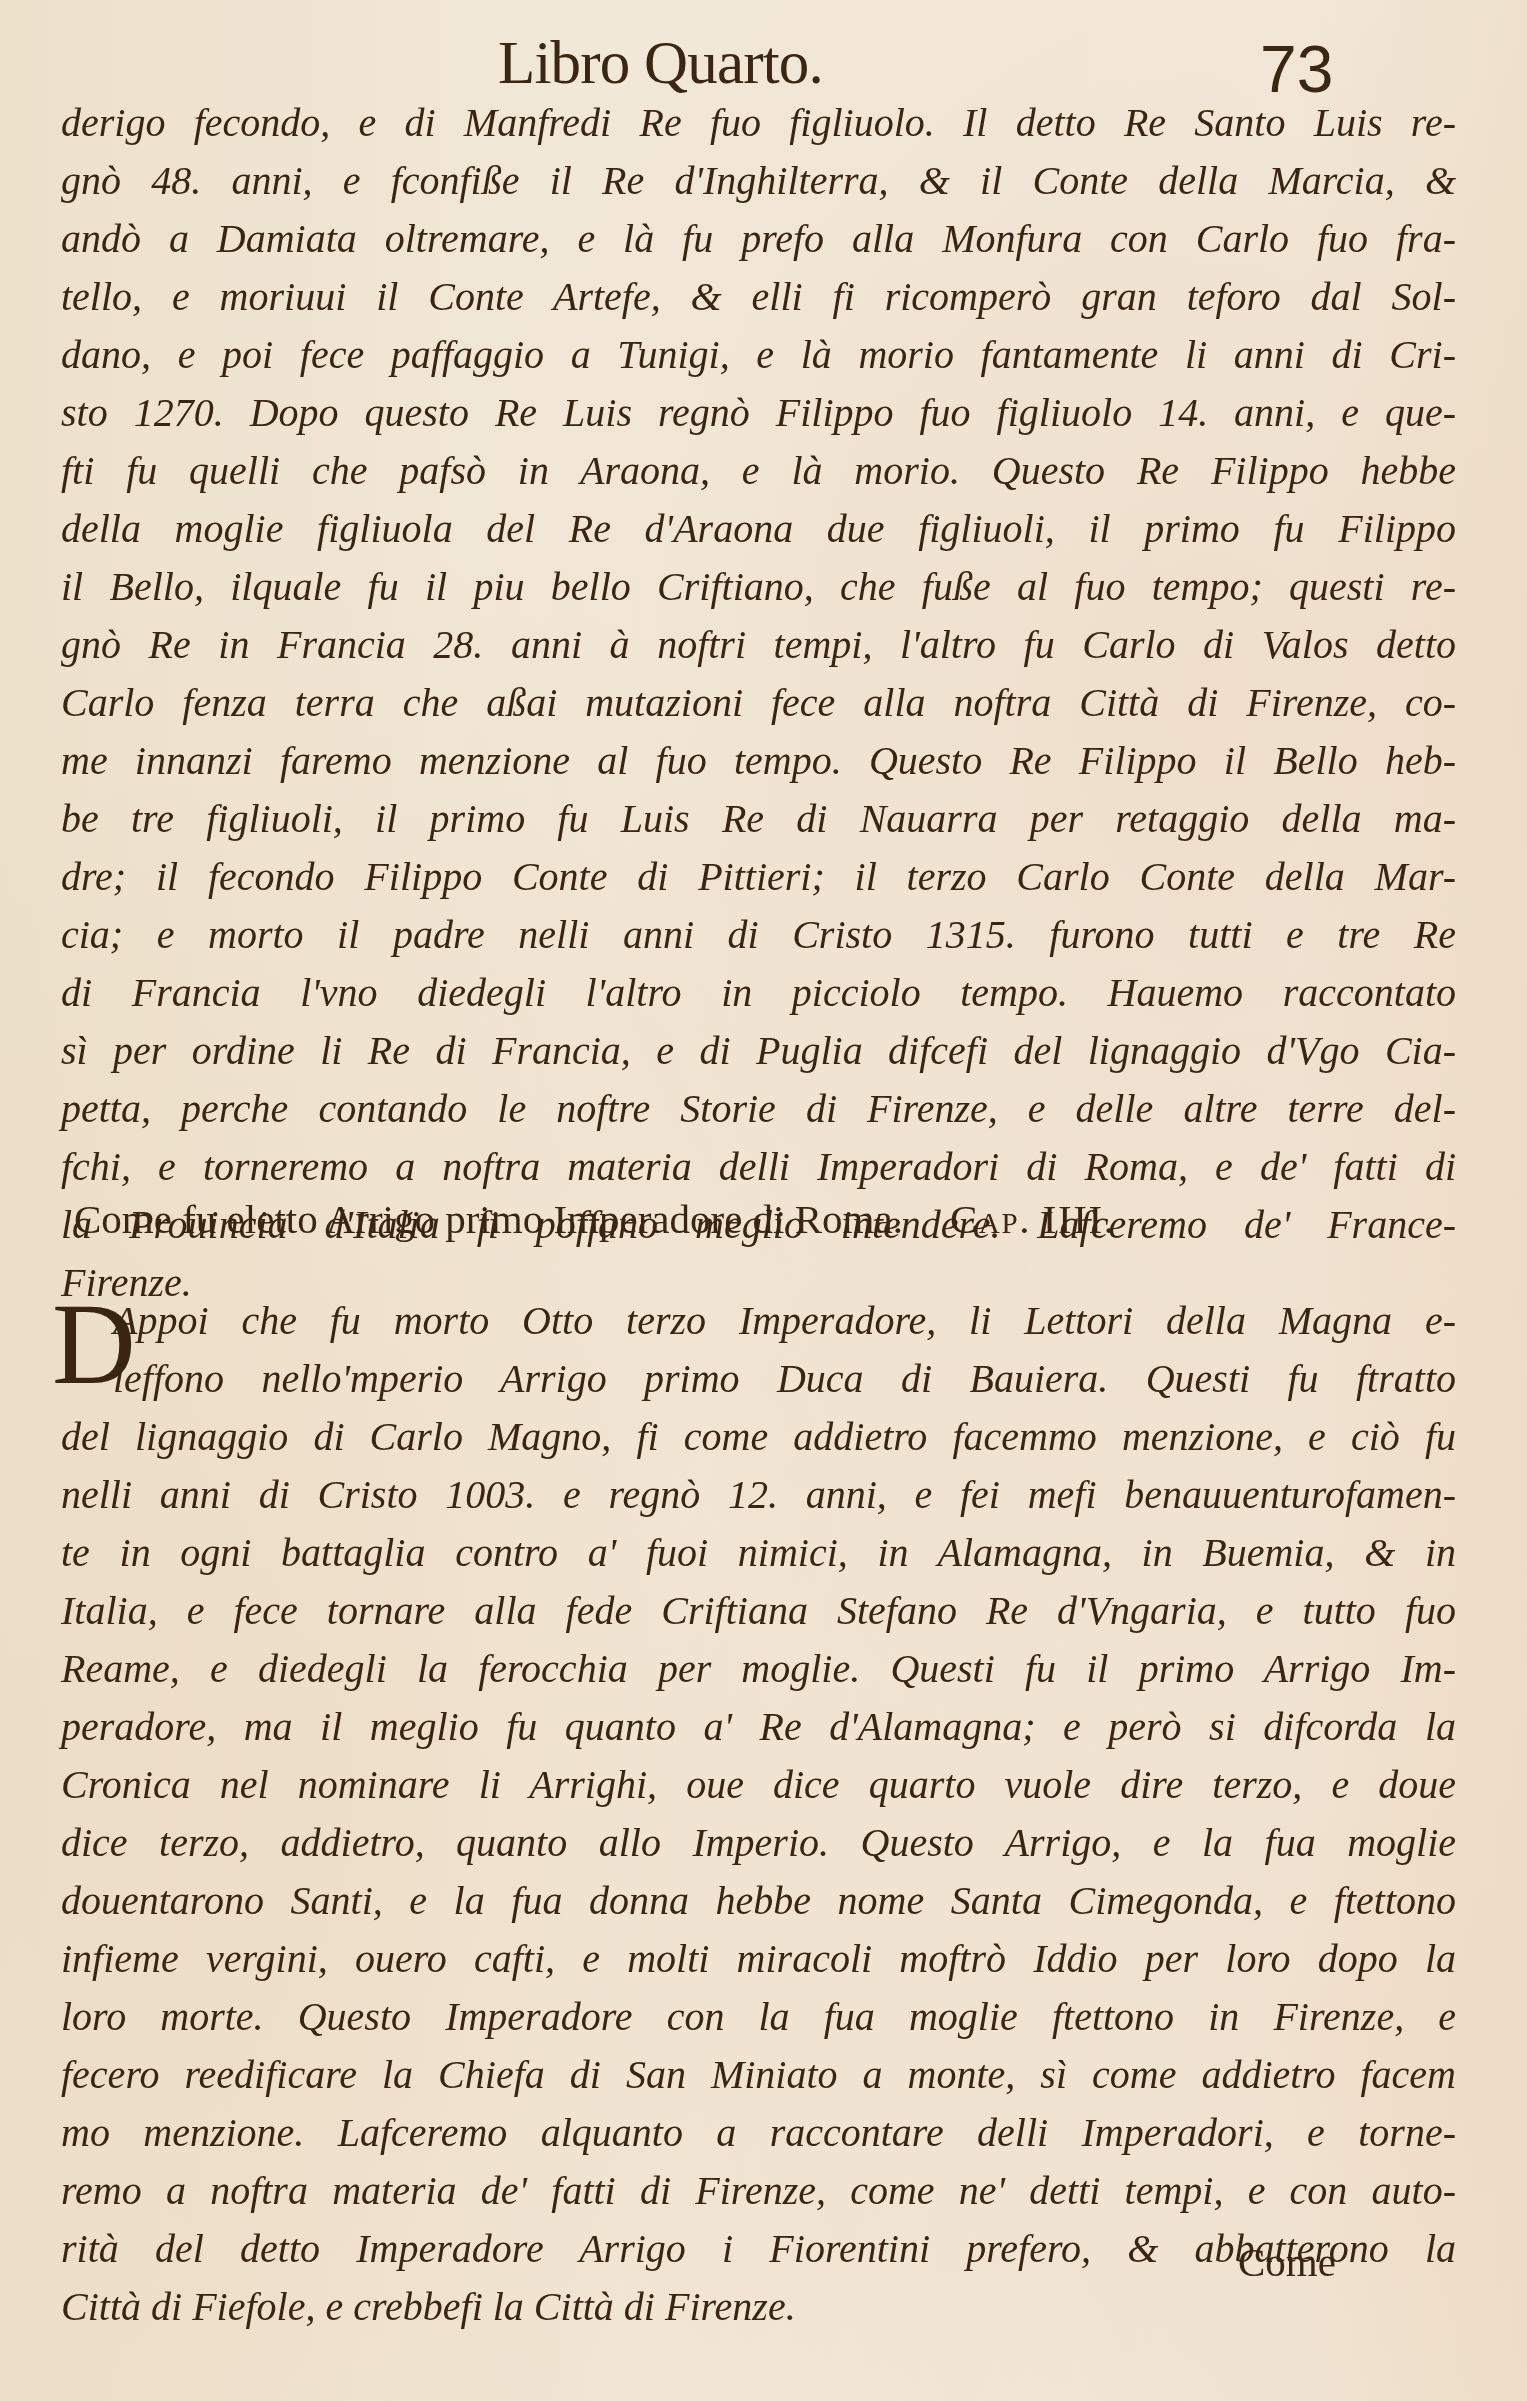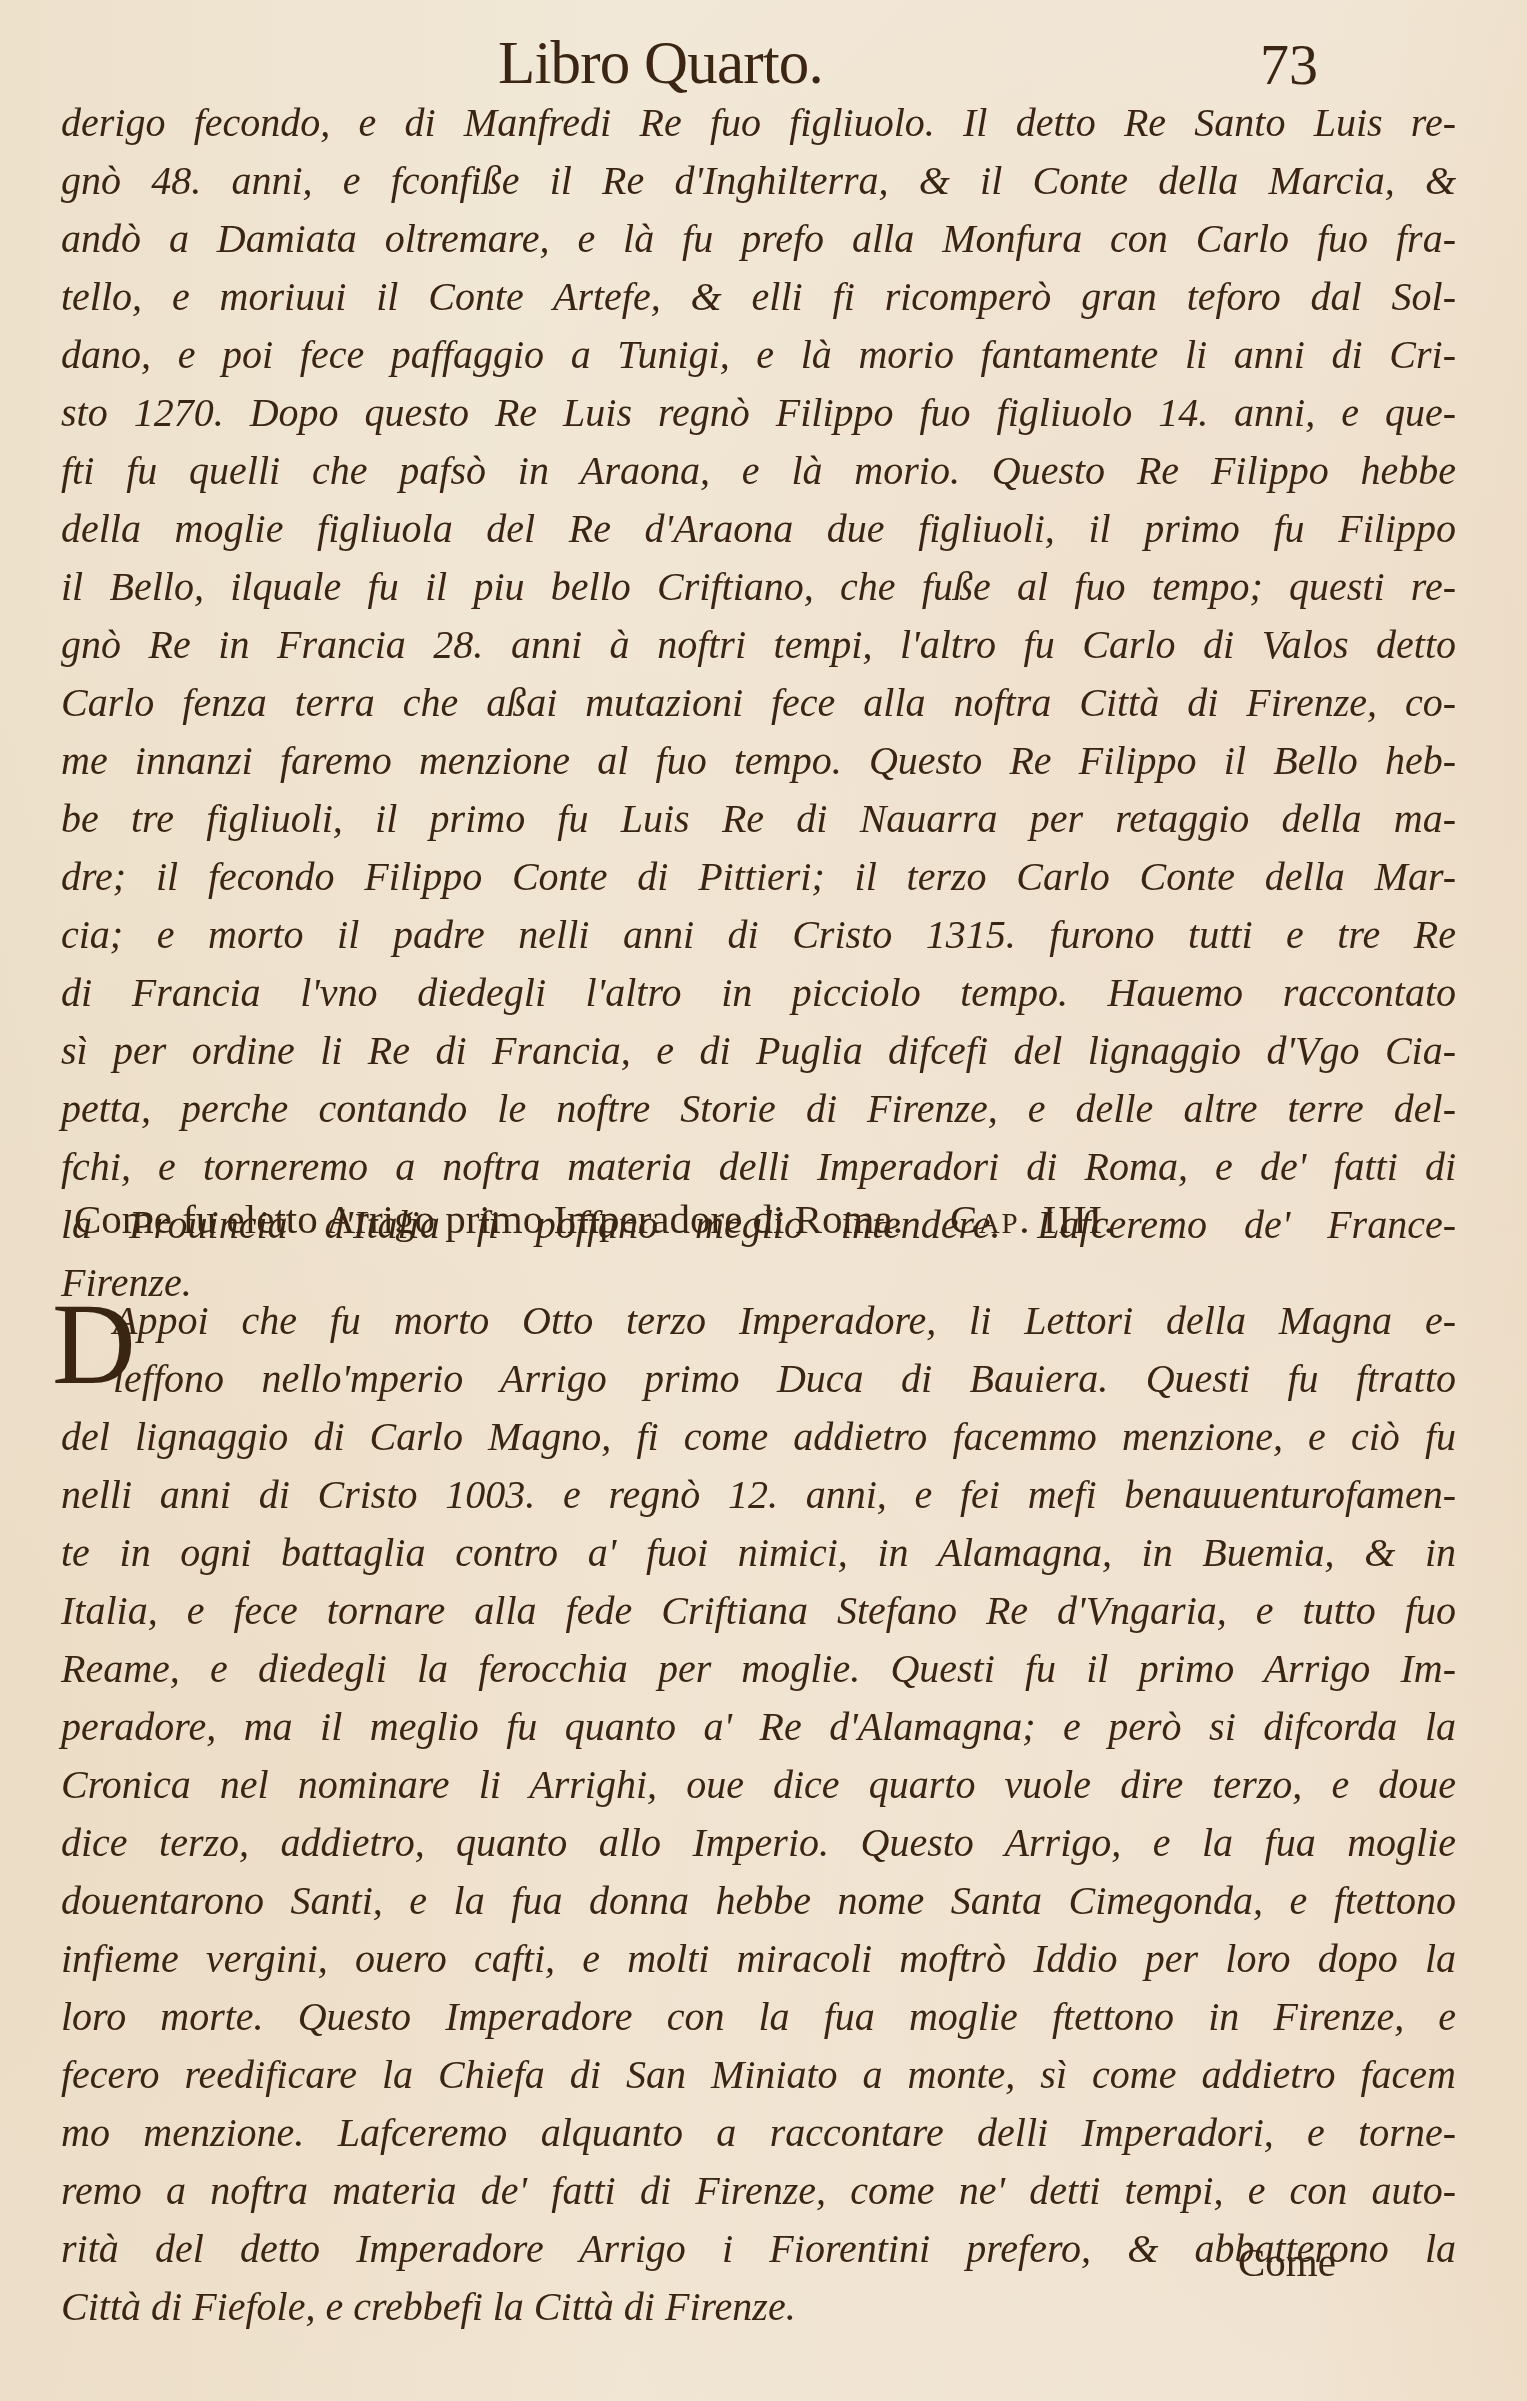--- a/index.html
+++ b/index.html
@@ -32,22 +32,22 @@
     left: 498px; top: 4.7px;
     font-family: "Liberation Serif", "DejaVu Serif", serif;
     font-size: 61px;
     letter-spacing: -0.8px;
     color: #3b2513;
     white-space: nowrap;
   }
   .page-number {
     position: absolute;
     left: 1260px; top: 7.8px;
-    font-family: Liberation Serif, serif;
-    font-size: 58px;
+    font-family: Liberation Sans, sans-serif;
+    font-size: 66px;
     color: #3b2513;
   }
   .text-block {
     position: absolute;
     left: 61px;
     width: 1395px;
     font-family: "Liberation Serif", "DejaVu Serif", serif;
     font-style: italic;
     font-size: 40px;
     color: #3a2412;

